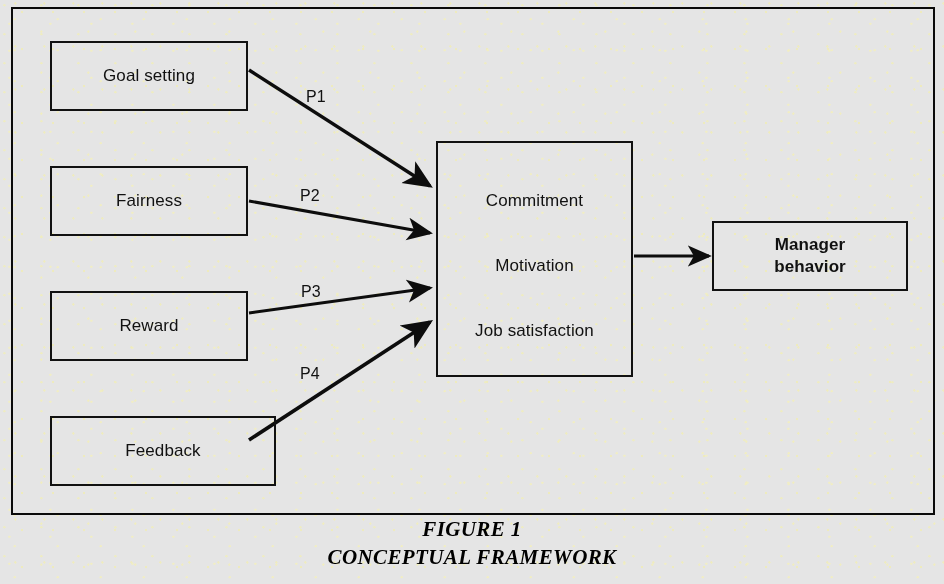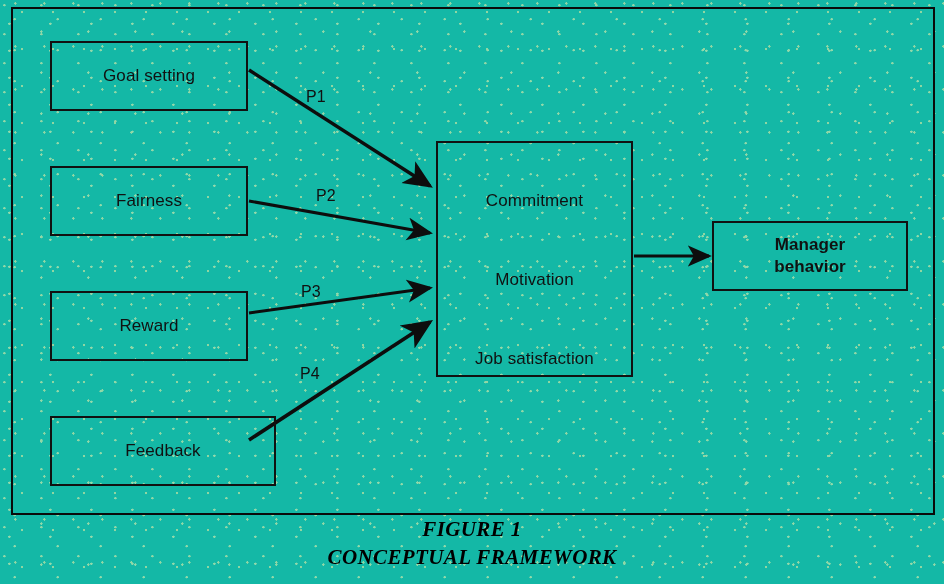--- a/index.html
+++ b/index.html
@@ -7,21 +7,21 @@
     padding: 0;
     background: #ffffff;
   }
   body {
     font-family: "Liberation Sans", sans-serif;
   }
   #page {
     position: relative;
     width: 944px;
     height: 584px;
-    background: #14b8a6;
+    background: #e5e5e5;
     overflow: hidden;
   }
 
   
   #speckle {
     position: absolute;
     left: 0; top: 0;
     width: 944px; height: 584px;
     pointer-events: none;
     opacity: .55;
@@ -69,21 +69,21 @@
     left: 436px; top: 141px; width: 197px; height: 236px;
     display: block;
     padding: 0;
   }
   .mediator-lines {
     position: absolute;
     left: 0; right: 0;
     top: 47px;
     display: flex;
     flex-direction: column;
-    gap: 56px;
+    gap: 42px;
     align-items: center;
   }
   .mediator-lines > div { font-size: 17px; color: #111111; }
 
   #node-manager  { left: 712px; top: 221px; width: 196px; height: 70px; }
   #node-manager .two-line { font-size: 17px; line-height: 1.3; font-weight: bold; }
 
   
   #arrows {
     position: absolute;
@@ -92,21 +92,21 @@
     pointer-events: none;
   }
 
   .plabel {
     position: absolute;
     font-size: 16px;
     color: #111111;
     letter-spacing: .2px;
   }
   #p1-label { left: 306px; top: 88px; }
-  #p2-label { left: 300px; top: 187px; margin-left: 16px; }
+  #p2-label { left: 300px; top: 187px; }
   #p3-label { left: 301px; top: 283px; }
   #p4-label { left: 300px; top: 365px; }
 
   
   #caption {
     position: absolute;
     left: 0; top: 516px;
     width: 944px;
     text-align: center;
     font-family: "Liberation Serif", serif;

